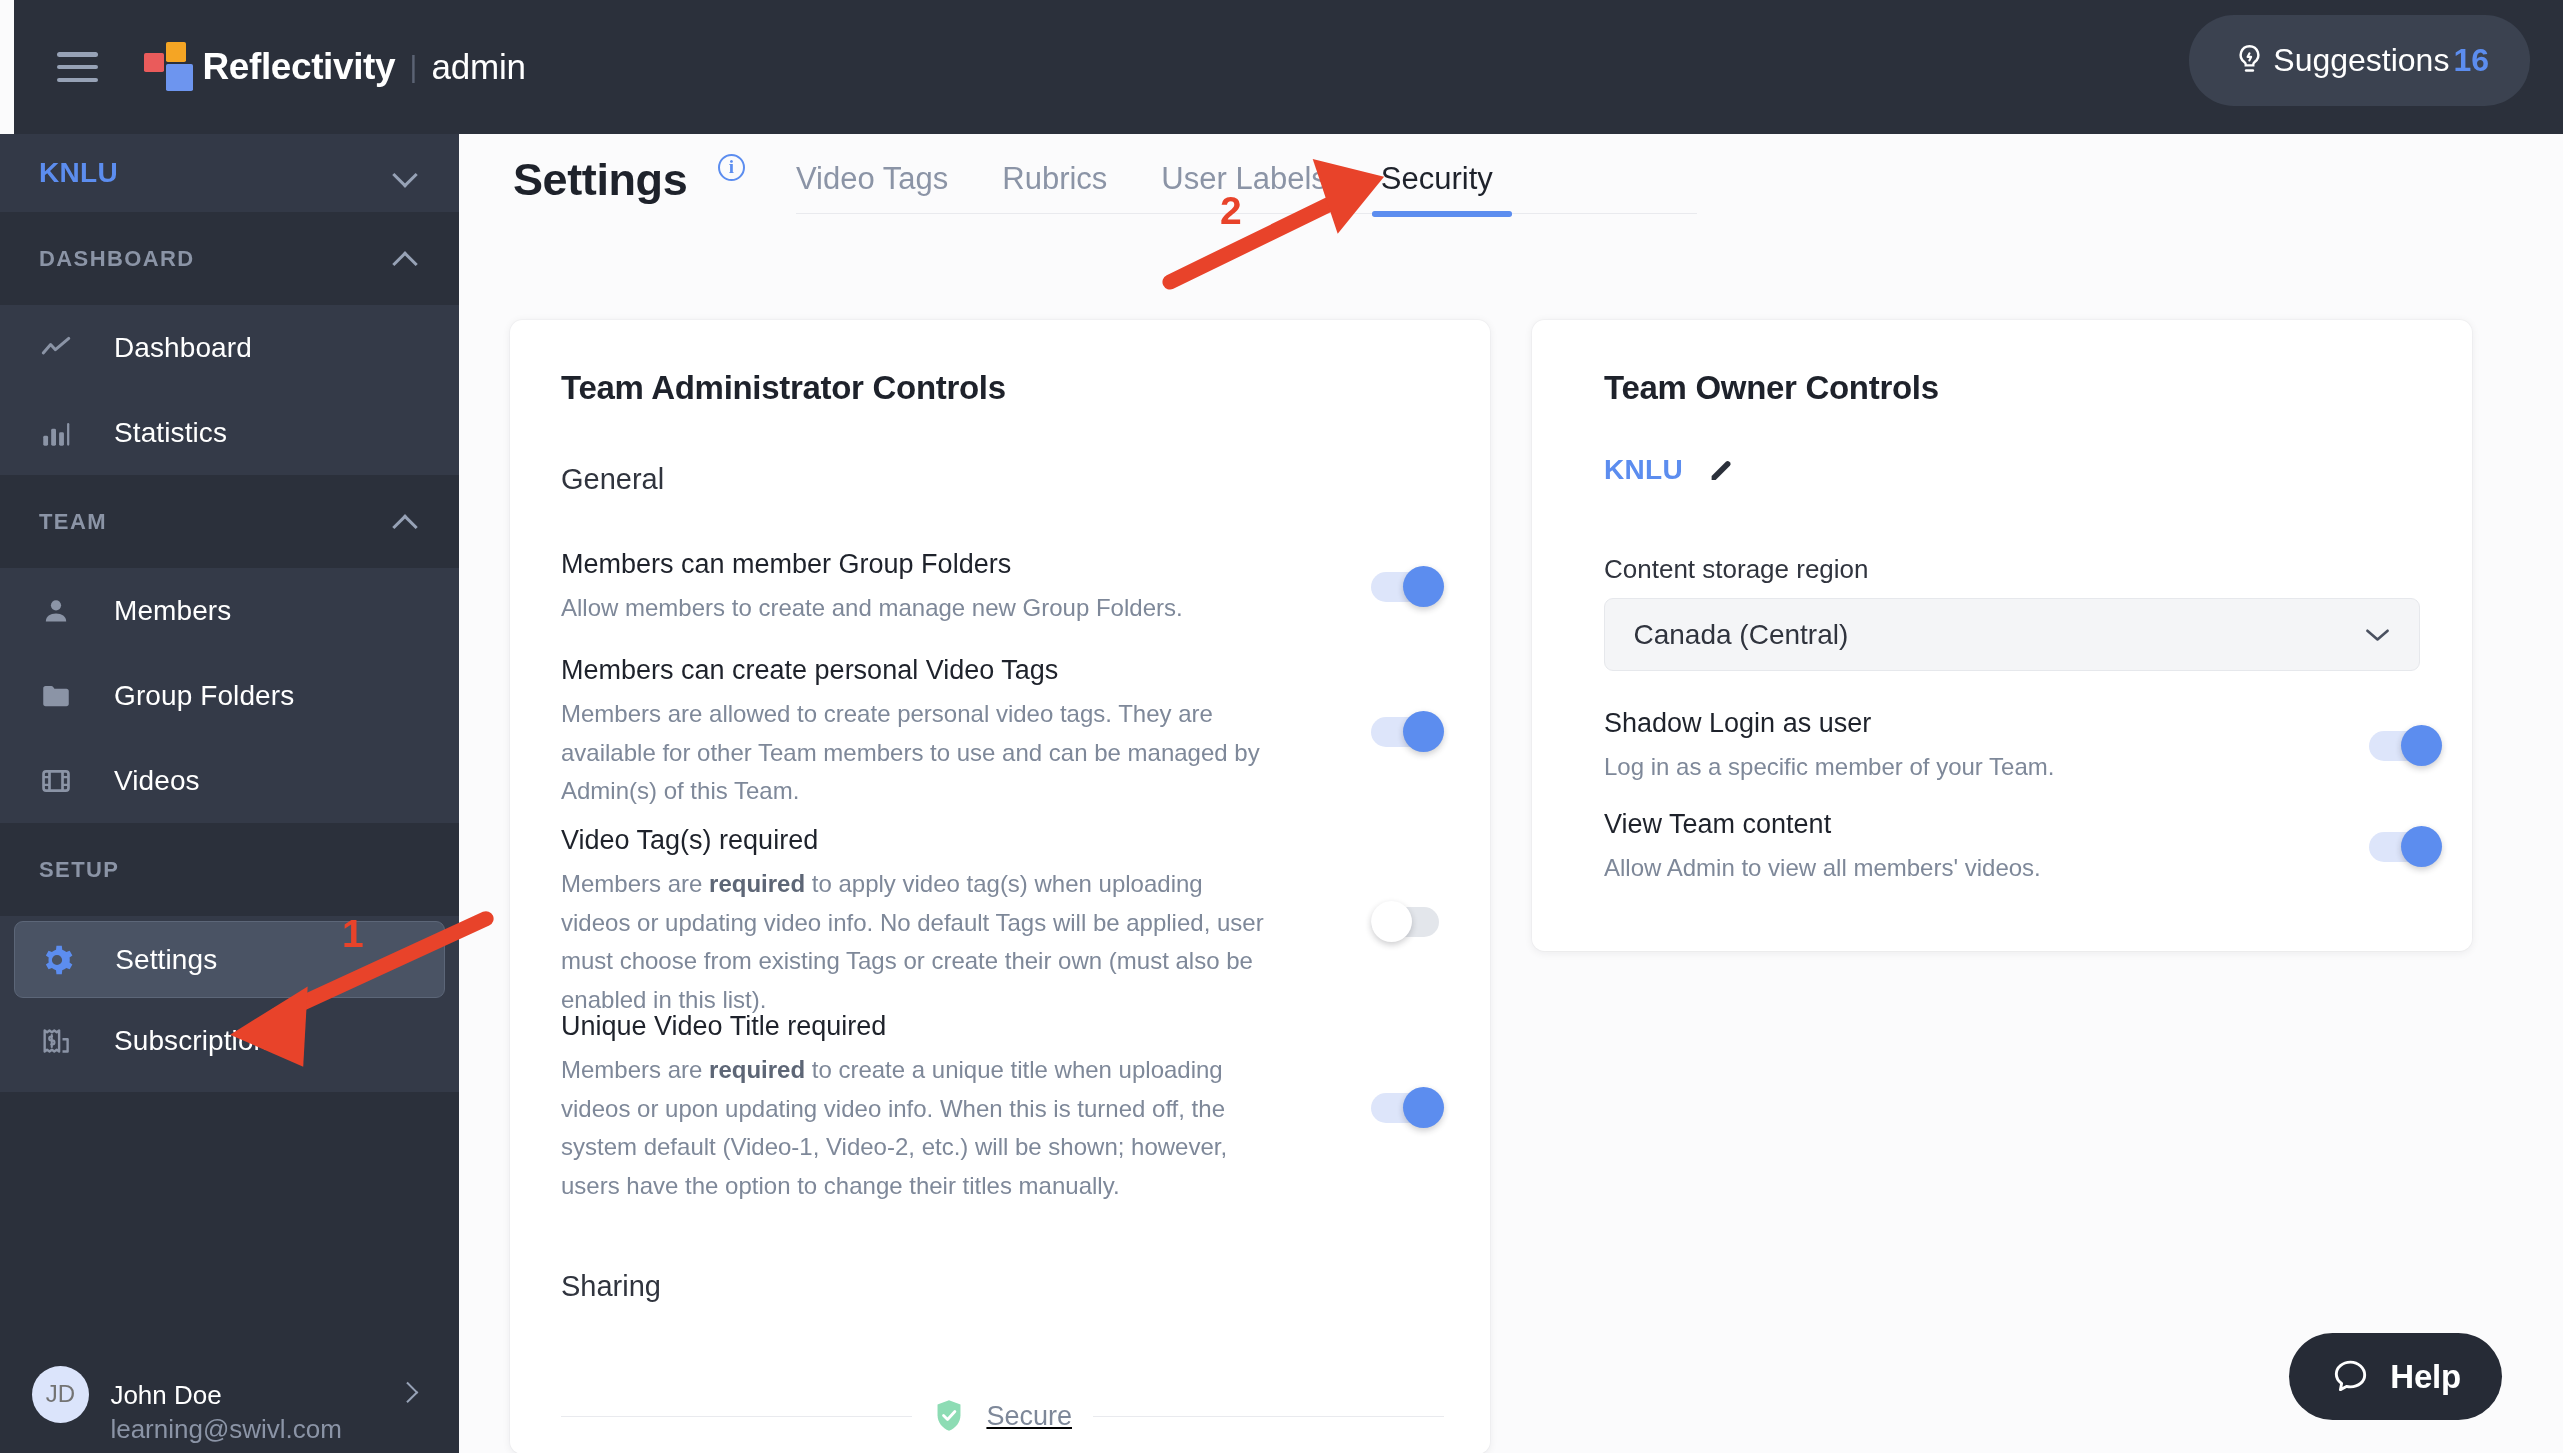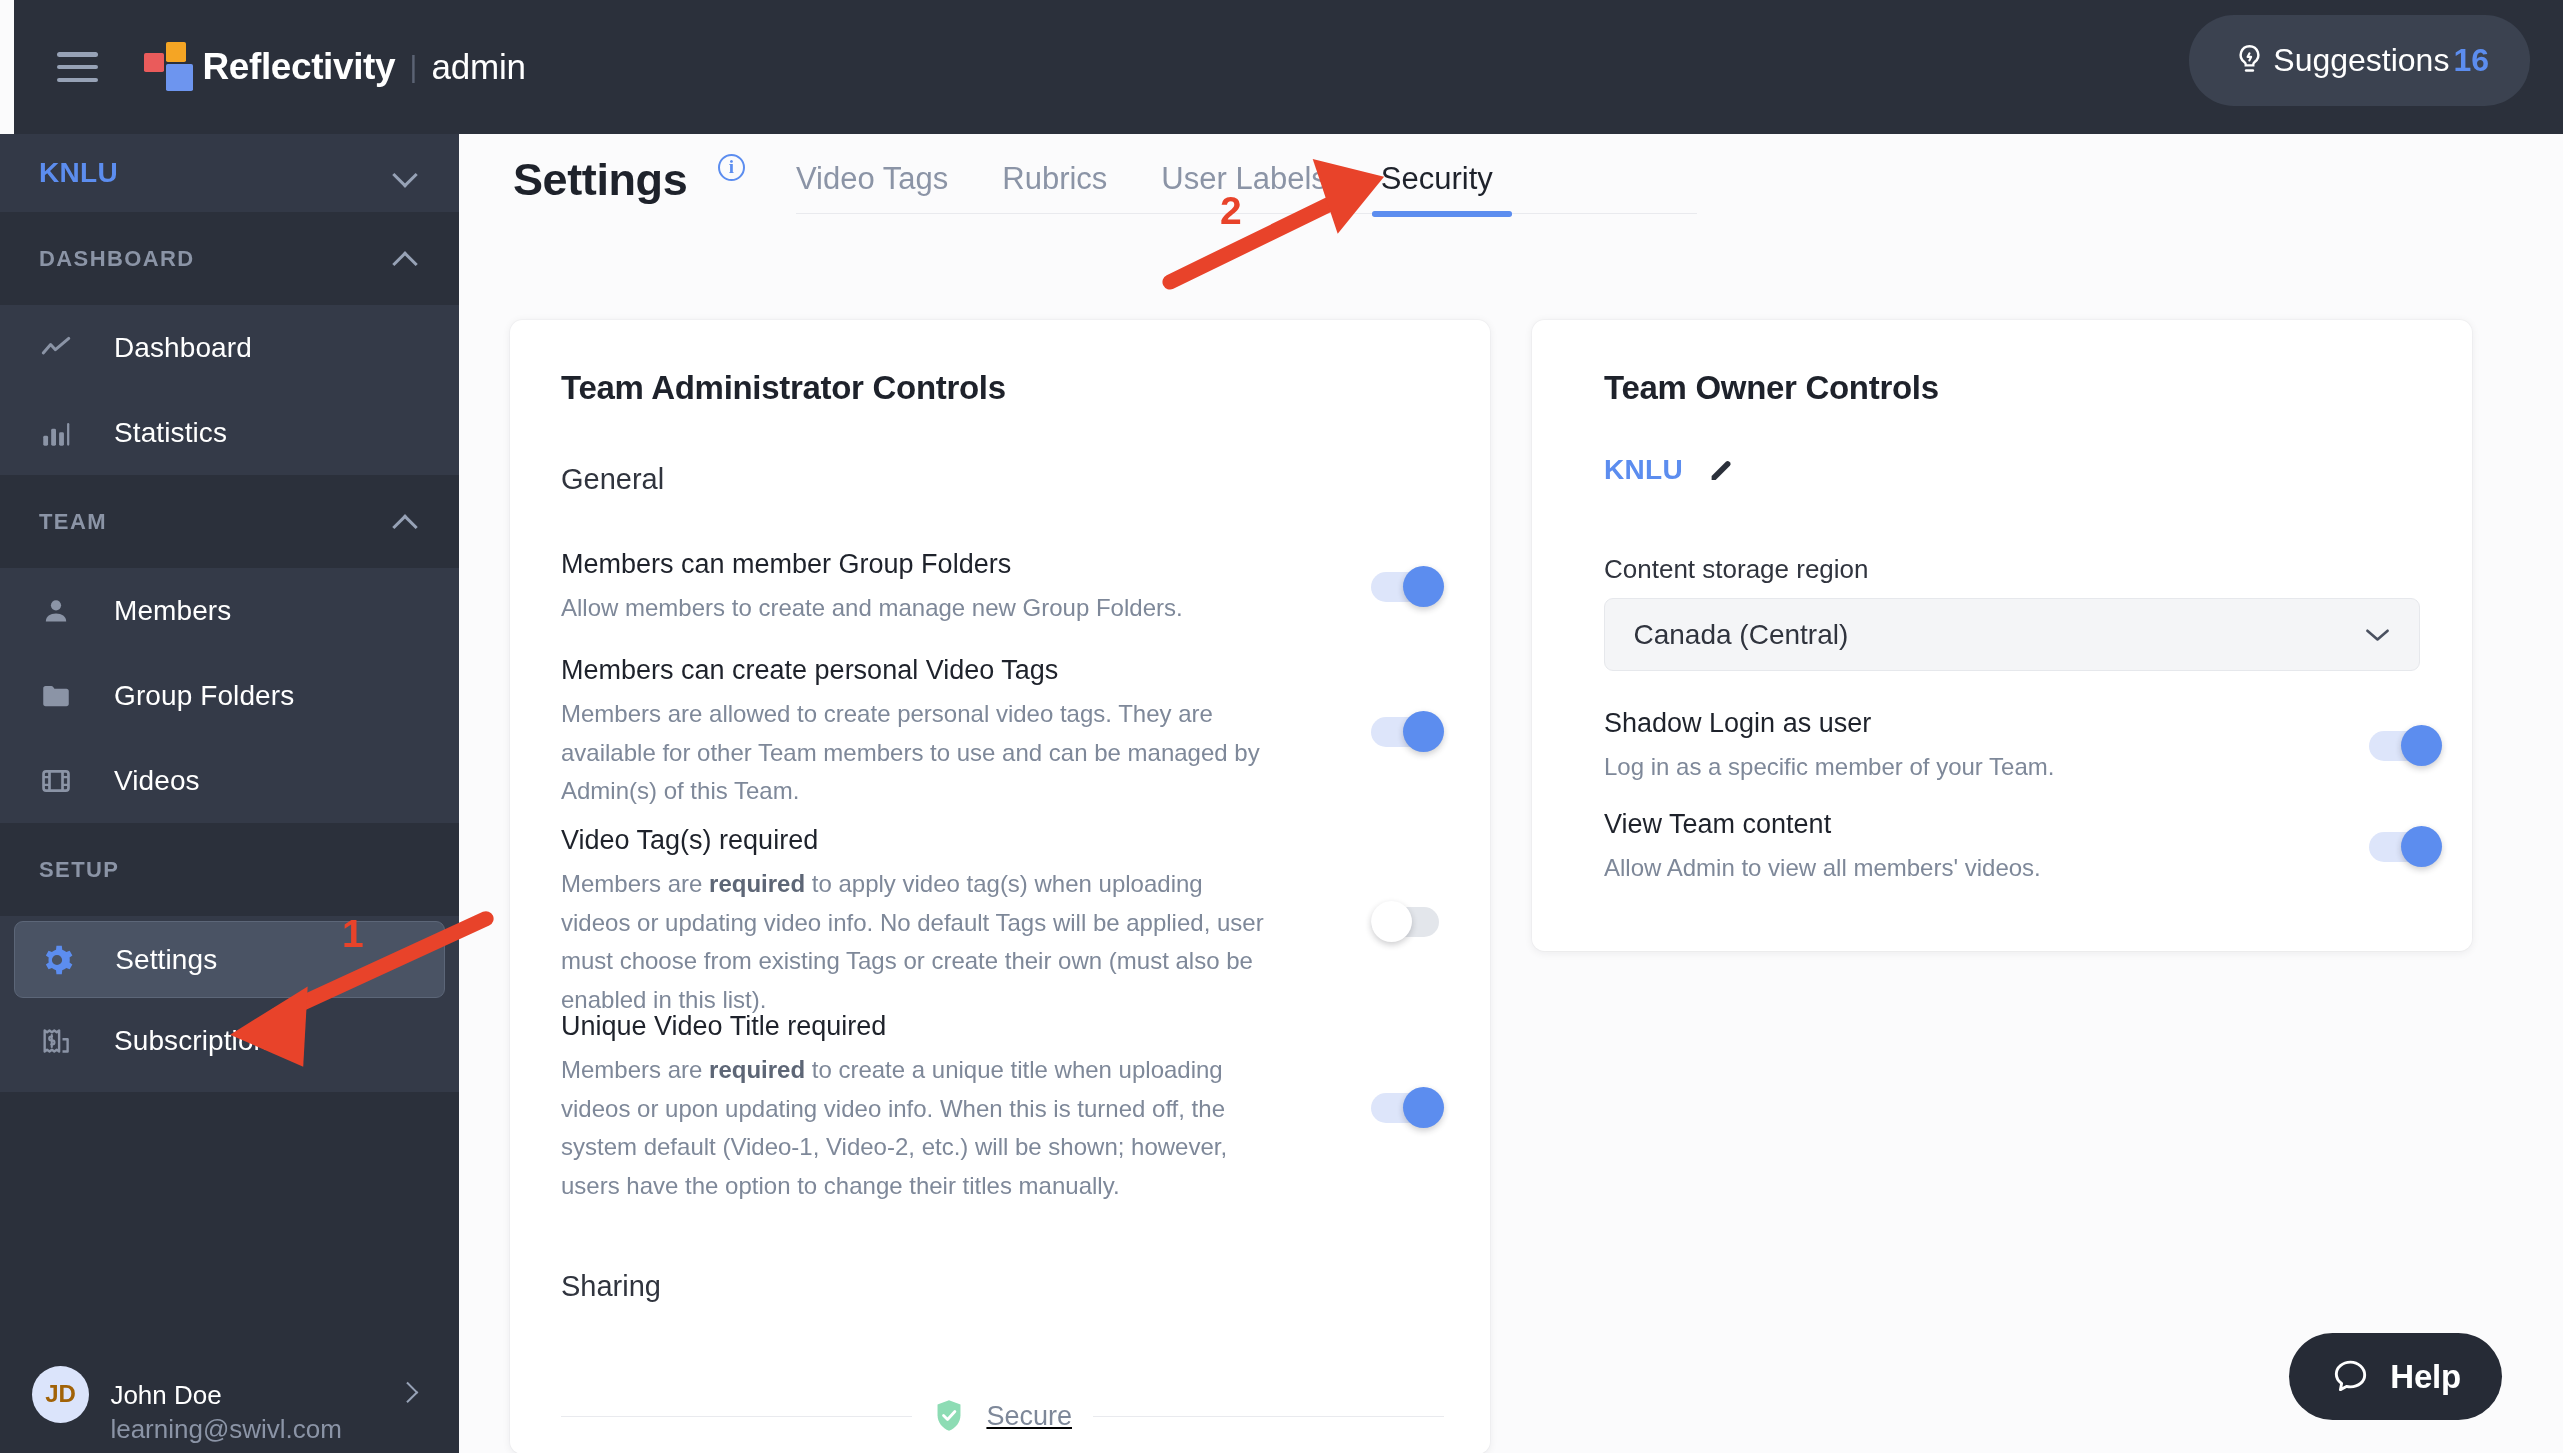--- a/index.html
+++ b/index.html
@@ -84,21 +84,21 @@
   }
   .chev.up::before{ transform:rotate(-135deg); top:4.5px; }
 
   .profile{
     position:absolute; left:0; bottom:0; width:459px; height:120px;
     display:flex; align-items:center; padding:0 32px; cursor:pointer;
   }
   .avatar{
     width:57px; height:57px; border-radius:50%; background:#dbe4fb;
     display:flex; align-items:center; justify-content:center;
-    color:#a16207; font-weight:700; font-size:24px; flex:none;
+    color:#737373; font-weight:400; font-size:24px; flex:none;
   }
   .profile-txt{ margin-left:21.4px; flex:1;margin-top:38px; }
   .profile-name{ font-size:26px; color:#ffffff; line-height:1.25; }
   .profile-mail{ font-size:26px; color:#8b94a6; line-height:1.35; }
   .profile-arrow{ width:18px; height:18px; position:relative; margin-right:9px; }
   .profile-arrow::before{
     content:""; position:absolute; width:13.4px; height:13.4px;
     border-right:2.7px solid #97a2b6; border-top:2.7px solid #97a2b6;
     transform:rotate(45deg);
   }

